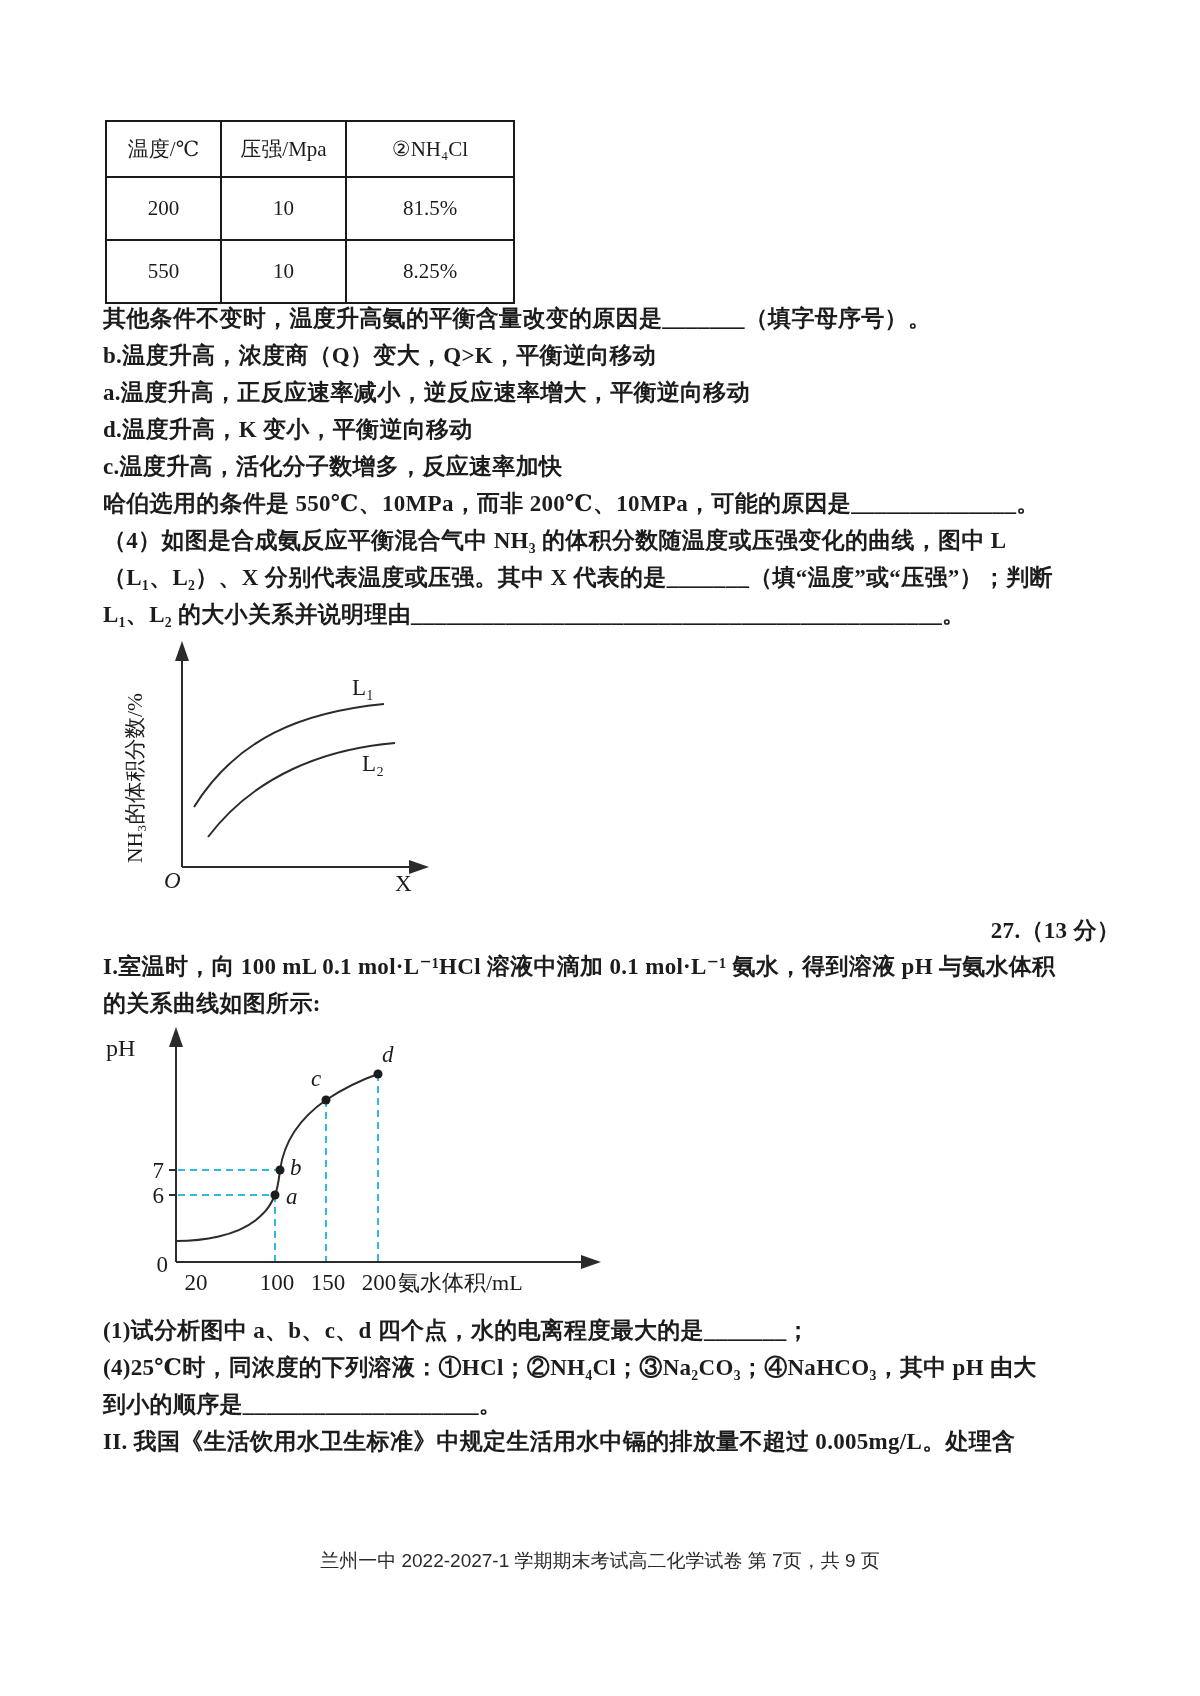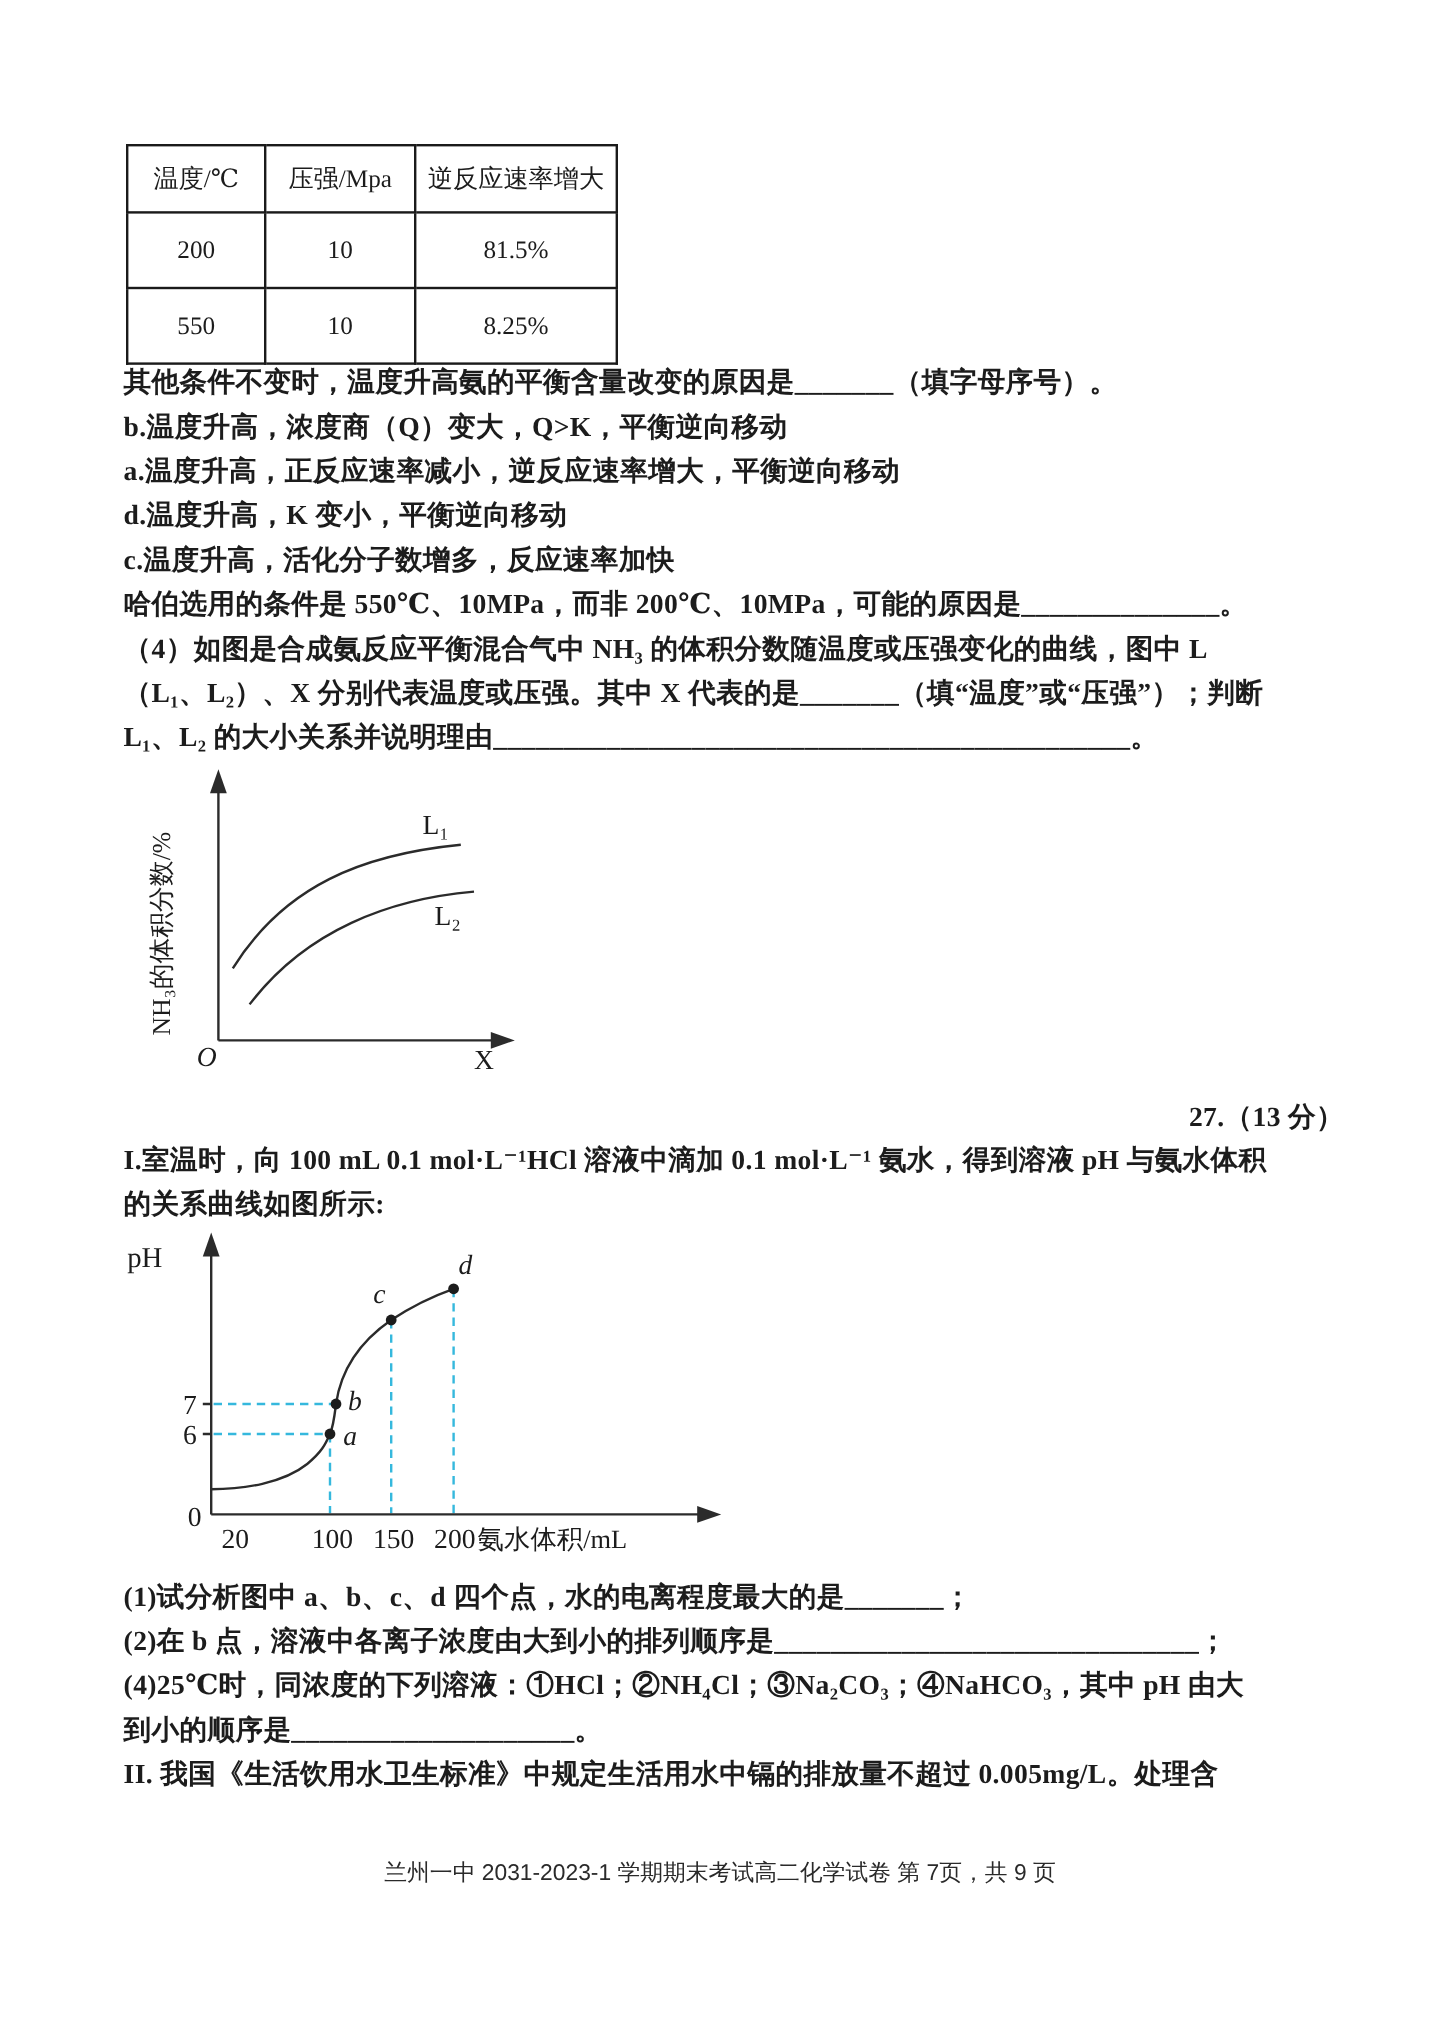--- a/index.html
+++ b/index.html
@@ -62,21 +62,21 @@
 </head>
 <body>
 
 <div class="page">
 
   <table class="datatable">
     <tbody>
         <tr>
       <th class="col-temp">温度/℃</th>
       <th class="col-pres">压强/Mpa</th>
-      <th class="col-amt">逆反应速率增大</th>
+      <th class="col-amt">②NH₄Cl</th>
     </tr>
     <tr>
       <td>200</td>
       <td>10</td>
       <td>81.5%</td>
     </tr>
     <tr>
       <td>550</td>
       <td>10</td>
       <td>8.25%</td>
@@ -155,21 +155,20 @@
       <text class="svgtext" x="98" y="268" font-size="23" text-anchor="middle">20</text>
       <text class="svgtext" x="179" y="268" font-size="23" text-anchor="middle">100</text>
       <text class="svgtext" x="230" y="268" font-size="23" text-anchor="middle">150</text>
       <text class="svgtext" x="281" y="268" font-size="23" text-anchor="middle">200</text>
       <text class="svgtext" x="300" y="268" font-size="22">氨水体积/mL</text>
     </svg>
   </div>
 
   <div class="tblock qs">
     <div>(1)试分析图中 a、b、c、d 四个点，水的电离程度最大的是_______；</div>
-    <div>(2)在 b 点，溶液中各离子浓度由大到小的排列顺序是______________________________；</div>
     <div>(4)25℃时，同浓度的下列溶液：①HCl；②NH₄Cl；③Na₂CO₃；④NaHCO₃，其中 pH 由大</div>
     <div>到小的顺序是____________________。</div>
     <div>II. 我国《生活饮用水卫生标准》中规定生活用水中镉的排放量不超过 0.005mg/L。处理含</div>
   </div>
 
-  <div class="footer">兰州一中 2031-2023-1 学期期末考试高二化学试卷 第 7页，共 9 页</div>
+  <div class="footer">兰州一中 2022-2027-1 学期期末考试高二化学试卷 第 7页，共 9 页</div>
 
 </div>
 
 </body></html>

